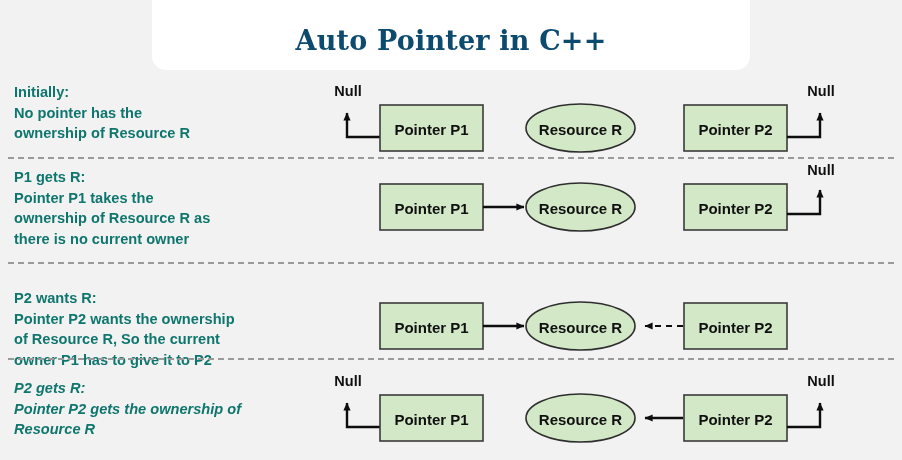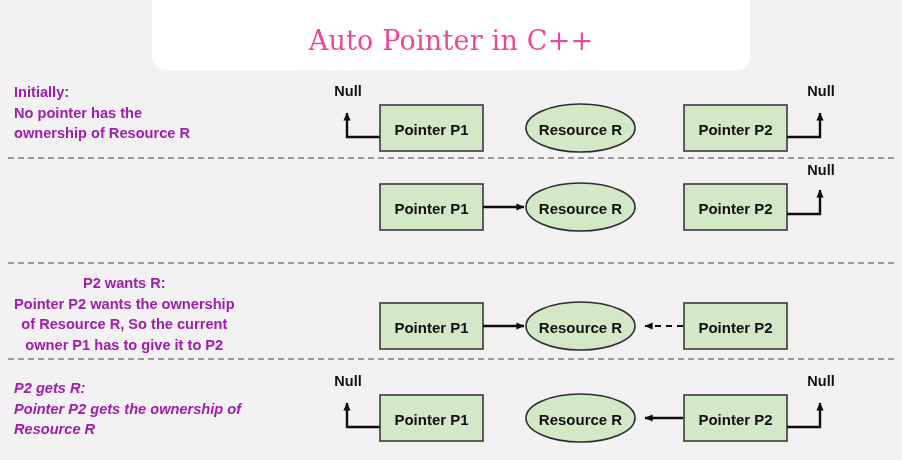--- a/index.html
+++ b/index.html
@@ -13,31 +13,31 @@
   #canvas{position:relative;width:902px;height:460px;}
 
   
   .title-card{
     position:absolute;left:152px;top:-10px;width:598px;height:80px;
     background:#ffffff;border-radius:0 0 14px 14px;
     display:flex;align-items:flex-end;justify-content:center;
     box-sizing:border-box;padding-bottom:14px;
   }
   .title-text{
-    font-size:27px;font-weight:400;color:#ec4899;letter-spacing:.2px;
+    font-size:27px;font-weight:700;color:#0c4a6e;letter-spacing:.2px;
     font-family:"DejaVu Serif","Liberation Serif",serif;
   }
   .row-sep{
     position:absolute;left:8px;width:886px;height:0;
     border-top:2px dashed #9a9a9a;
   }
 
   .caption{
     position:absolute;left:14px;
-    color:#a21caf;font-weight:700;font-size:14.6px;line-height:20.5px;
+    color:#0f766e;font-weight:700;font-size:14.6px;line-height:20.5px;
     white-space:pre-line;
   }
 
   
   svg.diagram{position:absolute;left:0;top:0;width:902px;height:460px;
     pointer-events:none;overflow:visible;}
   .node-box{fill:#d2e8c6;stroke:#3a3a3a;stroke-width:1.6;}
   .node-ell{fill:#d2e8c6;stroke:#2e2e2e;stroke-width:1.6;}
   .node-label{font-family:"Liberation Sans","DejaVu Sans",sans-serif;
     font-size:15px;font-weight:700;fill:#101010;
@@ -52,21 +52,25 @@
 
 <div id="canvas">
 
   <div class="title-card">
     <div class="title-text">Auto Pointer in C++</div>
   </div>
 
   <div class="caption" style="top:82px;">Initially:
 No pointer has the
 ownership of Resource R</div>
-  <div class="caption" style="top:273px;text-align:center;">P2 wants R:
+  <div class="caption" style="top:167px;">P1 gets R:
+Pointer P1 takes the
+ownership of Resource R as
+there is no current owner</div>
+  <div class="caption" style="top:288px;">P2 wants R:
 Pointer P2 wants the ownership
 of Resource R, So the current
 owner P1 has to give it to P2</div>
   <div class="caption" style="top:378px;font-style:italic;">P2 gets R:
 Pointer P2 gets the ownership of
 Resource R</div>
 
   <div class="row-sep" style="top:157px;"></div>
   <div class="row-sep" style="top:262px;"></div>
   <div class="row-sep" style="top:358px;"></div>

